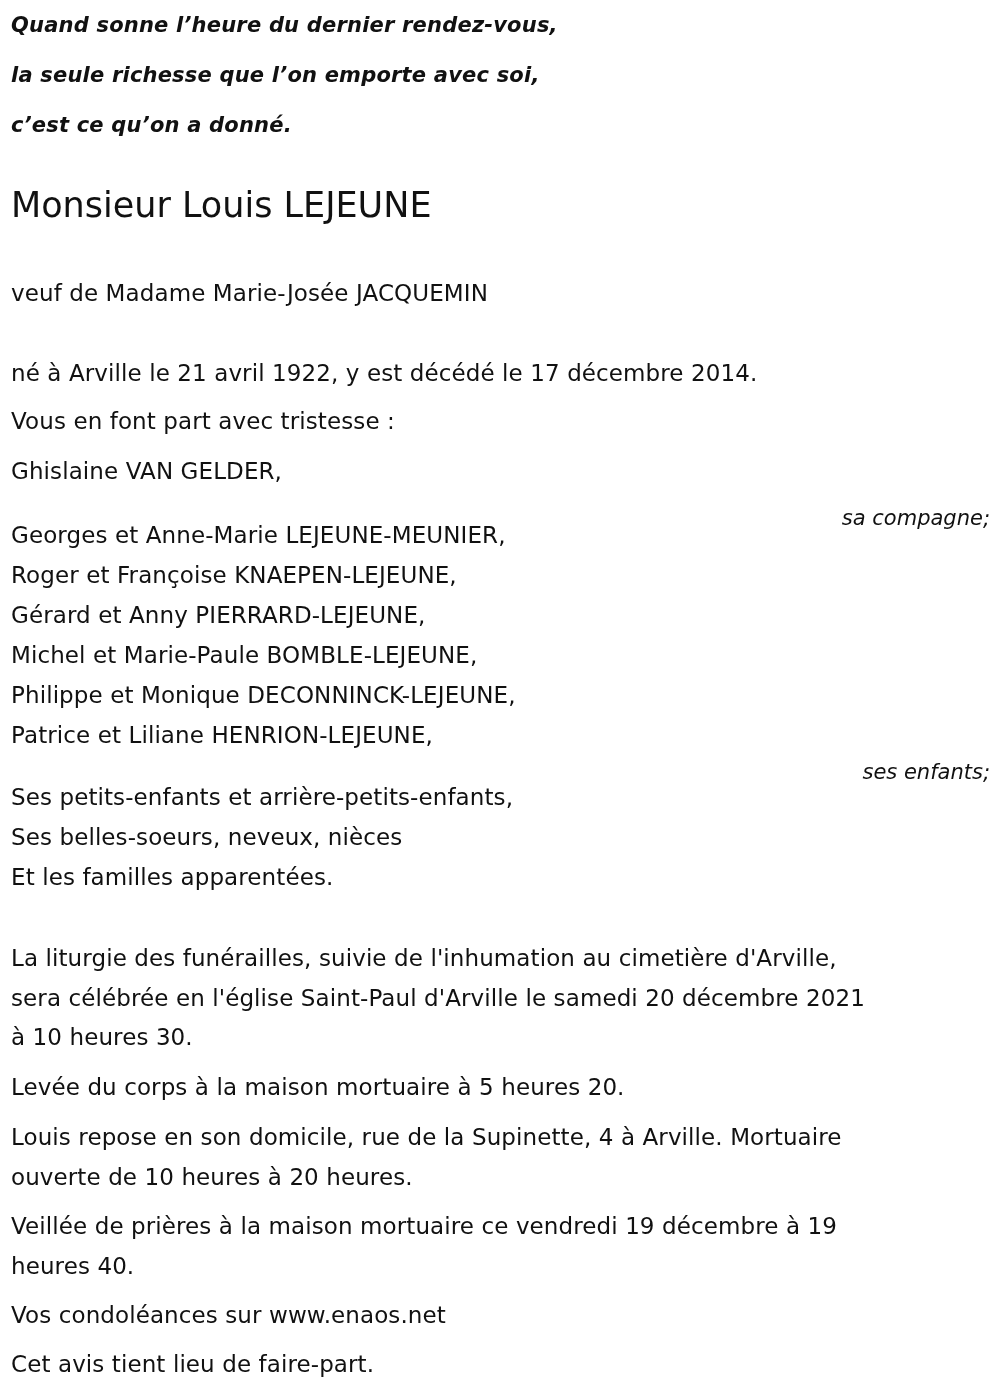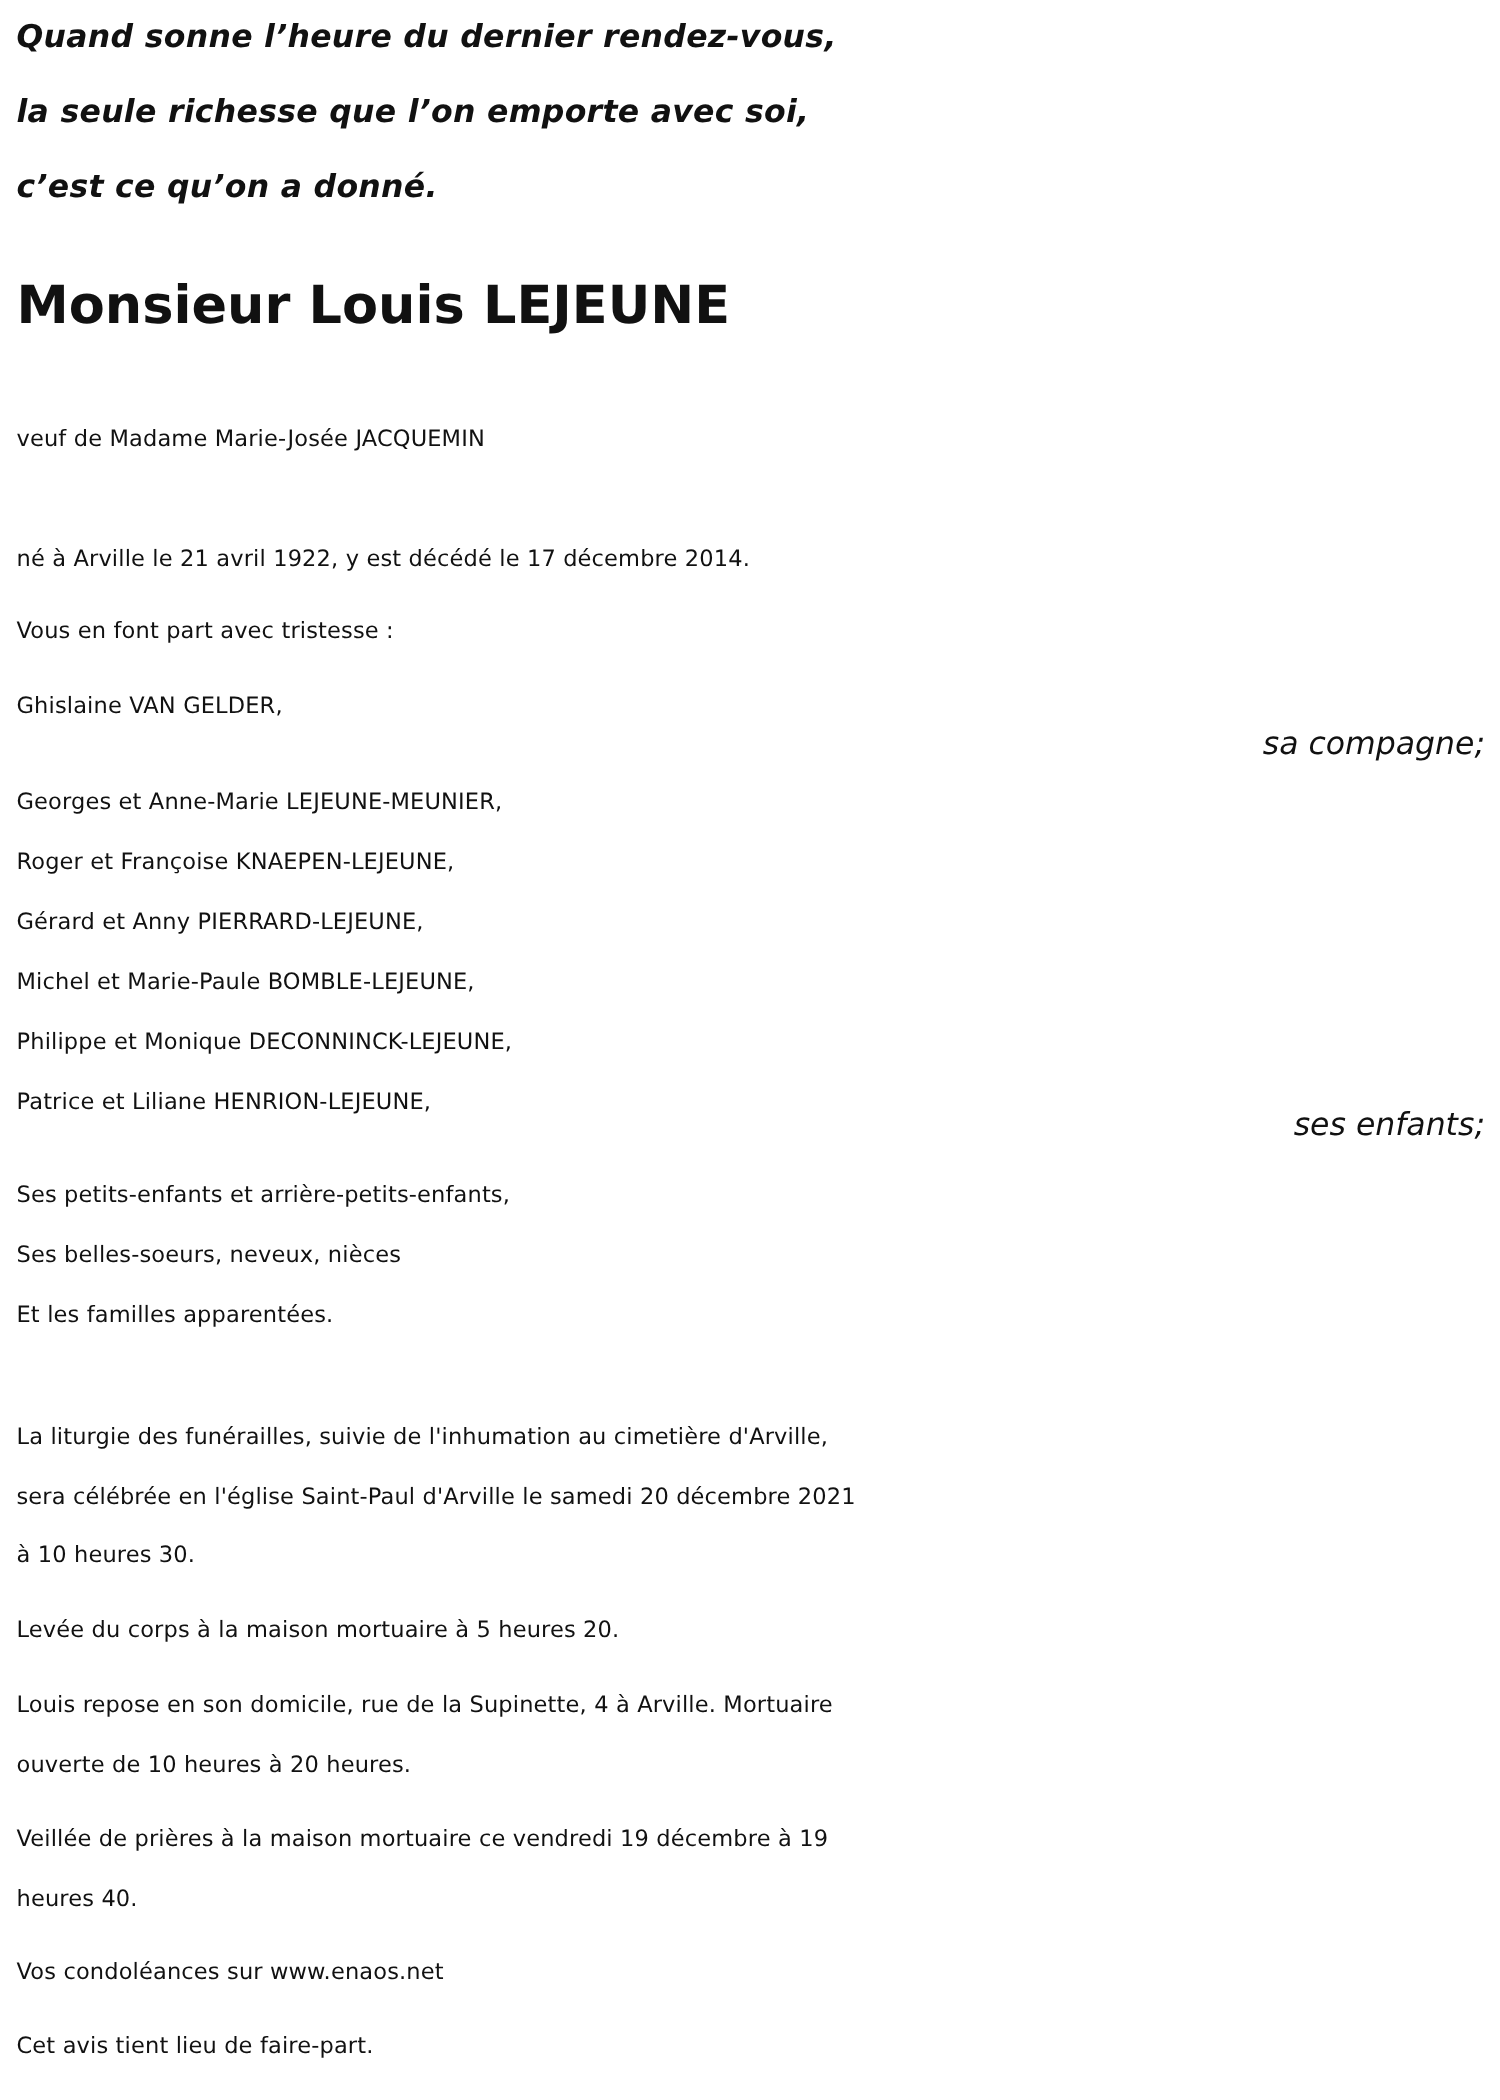--- a/index.html
+++ b/index.html
@@ -1,22 +1,22 @@
 <!DOCTYPE html>
 <html><head>
 <meta charset="utf-8">
 <style>
   html, body { margin: 0; padding: 0; background: #ffffff; }
   body { width: 1000px; height: 1400px; position: relative; overflow: hidden;
          font-family: "DejaVu Sans", "Liberation Sans", sans-serif; color: #111111; }
   .ln { position: absolute; left: 11px; white-space: nowrap; line-height: 1; transform: translateY(-50%); }
   .poem { font-weight: bold; font-size: 21px; letter-spacing: 0.2px; font-style: italic; }
-  .title { font-weight: bold; font-size: 35px; }
-  .txt { font-size: 15px; letter-spacing: 0.1px; }
-  .role { position: absolute; right: 10px; font-style: italic; font-size: 21px; white-space: nowrap; line-height: 1; transform: translateY(-50%); }
+  .title { font-weight: normal; font-size: 35px; }
+  .txt { font-size: 23px; letter-spacing: 0.1px; }
+  .role { position: absolute; right: 10px; font-style: italic; font-size: 21px; white-space: nowrap; line-height: 1; transform: translateY(-50%); margin-top: 22px; }
 </style>
 </head>
 <body>
 
 <div>
   <div class="ln poem" style="top:25px">Quand sonne l’heure du dernier rendez-vous,</div>
   <div class="ln poem" style="top:75px">la seule richesse que l’on emporte avec soi,</div>
   <div class="ln poem" style="top:125px">c’est ce qu’on a donné.</div>
 </div>
 

